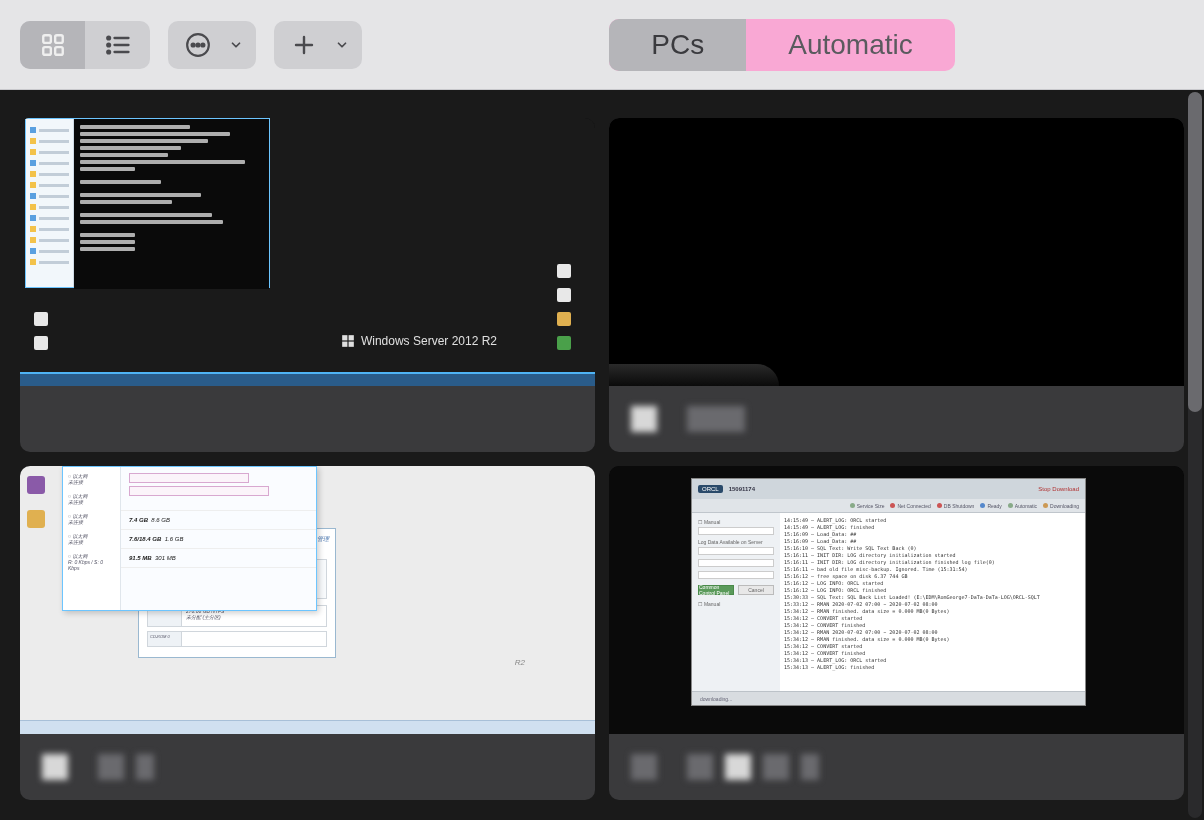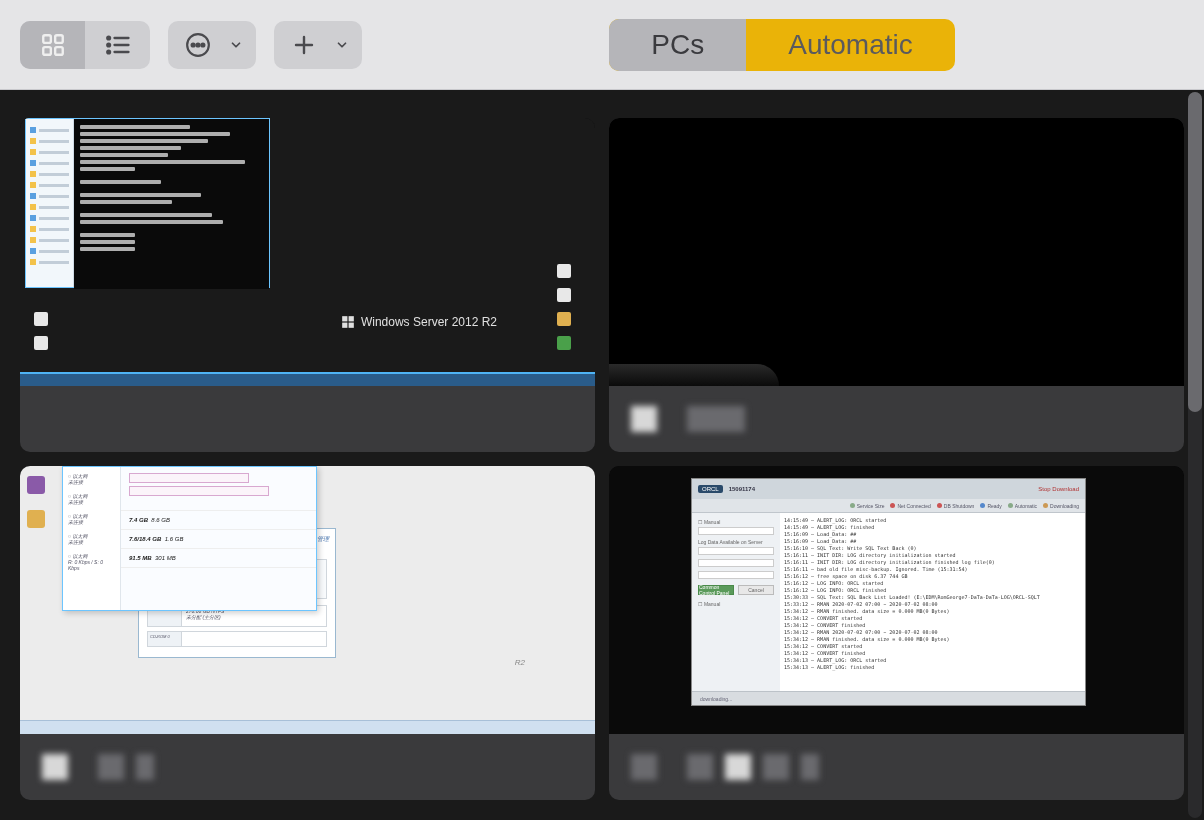--- a/index.html
+++ b/index.html
@@ -48,21 +48,21 @@
     padding:0 6px;
   }
   .pill-btn {
     width:48px;height:48px;display:flex;align-items:center;justify-content:center;cursor:pointer;border:none;background:transparent;
   }
   .chev-btn{
     width:28px;height:48px;display:flex;align-items:center;justify-content:center;cursor:pointer;border:none;background:transparent;
   }
   .segmented {
     display:flex;
-    background:#eab308;
+    background:#f9a8d4;
     border-radius:10px;
     overflow:hidden;
     height:52px;
   }
   .seg-item{
     padding:0 42px;
     display:flex;align-items:center;justify-content:center;
     font-size:28px;
     color:#5a5a5e;
     cursor:pointer;border:none;background:transparent;
@@ -159,21 +159,21 @@
   .t1-txt{flex:1;height:3px;background:#c2cdd8;}
   .thumb1-term{
     position:absolute;left:48px;top:0;right:0;height:170px;background:#0a0a0a;padding:6px;
   }
   .term-line{height:4px;background:#aeaeae;margin-bottom:3px;border-radius:1px;}
   .thumb1-taskbar{
     position:absolute;left:0;right:0;bottom:0;height:14px;background:#2a5c8a;
     border-top:2px solid #4fb4f5;
   }
   .thumb1-brand{
-    position:absolute;right:98px;top:197px;color:#e0e0e0;font-size:12px;display:flex;align-items:center;gap:6px;
+    position:absolute;right:98px;top:216px;color:#e0e0e0;font-size:12px;display:flex;align-items:center;gap:6px;
   }
   .thumb1-deskicon{
     position:absolute;width:14px;height:14px;background:#e8e8e8;border-radius:2px;
   }
 
   .thumb3-desk{position:absolute;inset:0;background:#ececec;font-style:italic;}
   .thumb3-taskbar{position:absolute;left:0;right:0;bottom:0;height:14px;background:#d0e0f0;border-top:1px solid #a8c0d8;}
   .thumb3-win{position:absolute;left:42px;top:0px;width:255px;height:145px;background:#fafcff;border:1px solid #6cc5ff;box-shadow:2px 2px 6px rgba(0,0,0,.2);}
   .thumb3-win2{position:absolute;left:118px;top:62px;width:198px;height:130px;background:#fff;border:1px solid #9ab8d0;font-size:5px;padding:30px 8px 8px;color:#556;}
   .thumb3-side{position:absolute;left:0;top:0;width:58px;height:100%;background:#fff;border-right:1px solid #e0e6ec;padding:6px 5px;}

